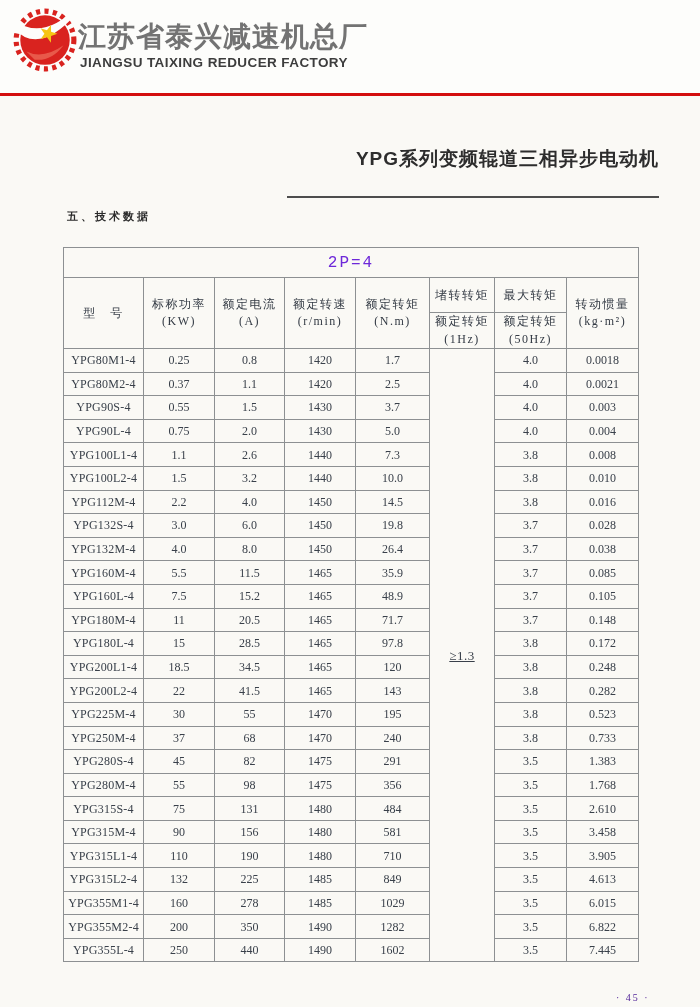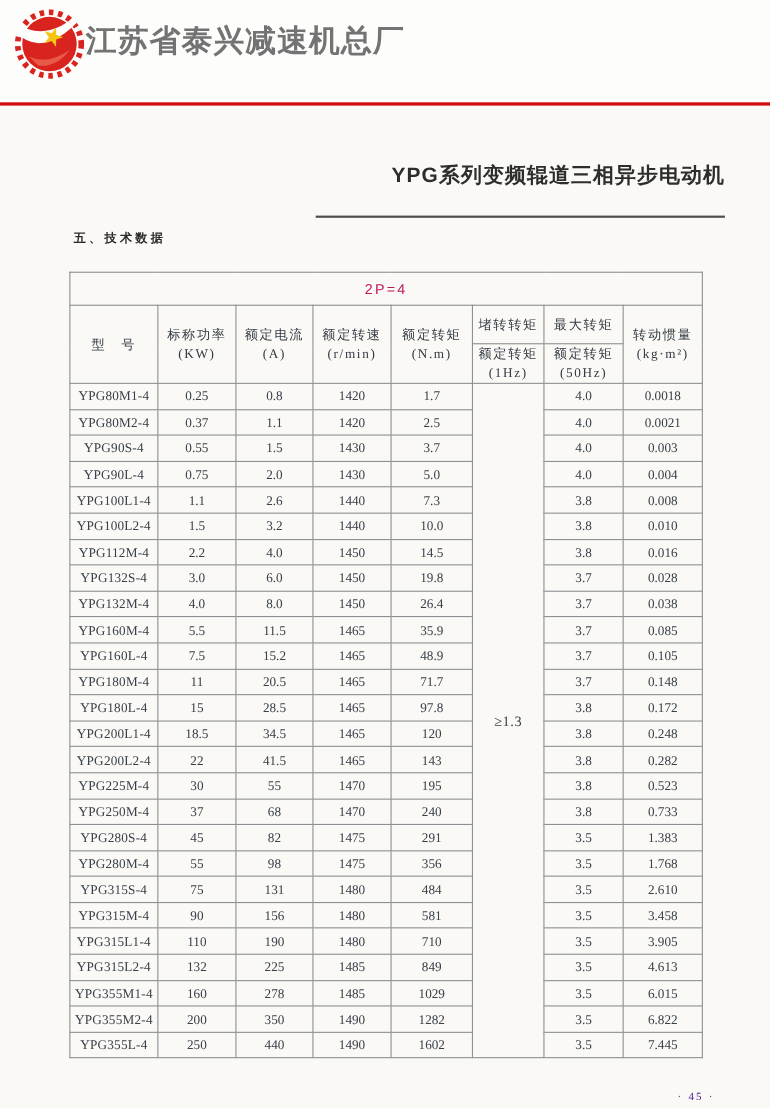--- a/index.html
+++ b/index.html
@@ -47,31 +47,31 @@
     position:absolute; left:63px; top:247px; width:575px;
     border-collapse:collapse; table-layout:fixed;
     font-size:12px; color:#39404a;
   }
   .spec-table th, .spec-table td {
     border:1px solid #8d9092; text-align:center; vertical-align:middle;
     font-weight:normal; padding:0; overflow:hidden;
   }
   .pole-cell {
     height:30px; text-align:left; padding-left:12px;
-    font-family:Liberation Sans, sans-serif; font-weight:bold;
-    font-size:13px; letter-spacing:2px; color:#be185d;
+    font-family:Liberation Mono, monospace; font-weight:bold;
+    font-size:16px; letter-spacing:2px; color:#6d28d9;
   }
   .spec-table thead th { letter-spacing:1.5px; color:#333a44; }
   .group-th { height:35px; }
   .sub-header th { height:36px; }
   .th-line { display:block; line-height:1.45; }
   .model-th { letter-spacing:0; }
   .spec-table tbody td { height:23.6px; line-height:1; }
   .model-cell { letter-spacing:0.2px;font-family:Liberation Serif, serif; }
-  .merged-cell { font-size:13px; letter-spacing:0.5px; }
+  .merged-cell { font-size:13px; letter-spacing:0.5px;text-decoration:underline; }
 
   .page-number {
     position:absolute; left:616px; top:992px;
     font-size:10px; color:#4c1d95; letter-spacing:2px; white-space:nowrap;
   }
 </style>
 </head>
 <body>
 
 <div class="page">
@@ -80,20 +80,21 @@
   <div class="logo">
     <svg viewBox="0 0 64 64" width="66" height="66" aria-hidden="true">
       <circle cx="32" cy="33" r="28" fill="none" stroke="#d9231f" stroke-width="5" stroke-dasharray="4 4.2"></circle>
       <circle cx="32" cy="33" r="24" fill="#d9231f"></circle>
       <path d="M2 22 Q 26 48 62 8 L62 2 Q 30 34 2 14 Z" fill="#fdfdfb"></path>
       <path d="M14 44 Q 30 52 50 38 Q 38 54 22 52 Z" fill="#e8594a"></path>
       <polygon transform="translate(35 27) rotate(18)" fill="#f6c514" points="0,-9 2.1,-2.9 8.6,-2.8 3.4,1.1 5.3,7.3 0,3.6 -5.3,7.3 -3.4,1.1 -8.6,-2.8 -2.1,-2.9"></polygon>
     </svg>
   </div>
   <div class="company-name">江苏省泰兴减速机总厂</div>
+  <div class="company-sub">JIANGSU TAIXING REDUCER FACTORY</div>
   <div class="red-rule"></div>
 
   <div class="title-block">
     <div class="doc-title">YPG系列变频辊道三相异步电动机</div>
   </div>
   <div class="section-heading">五、技术数据</div>
 
   <table class="spec-table">
     <colgroup>
       <col style="width:80px">

